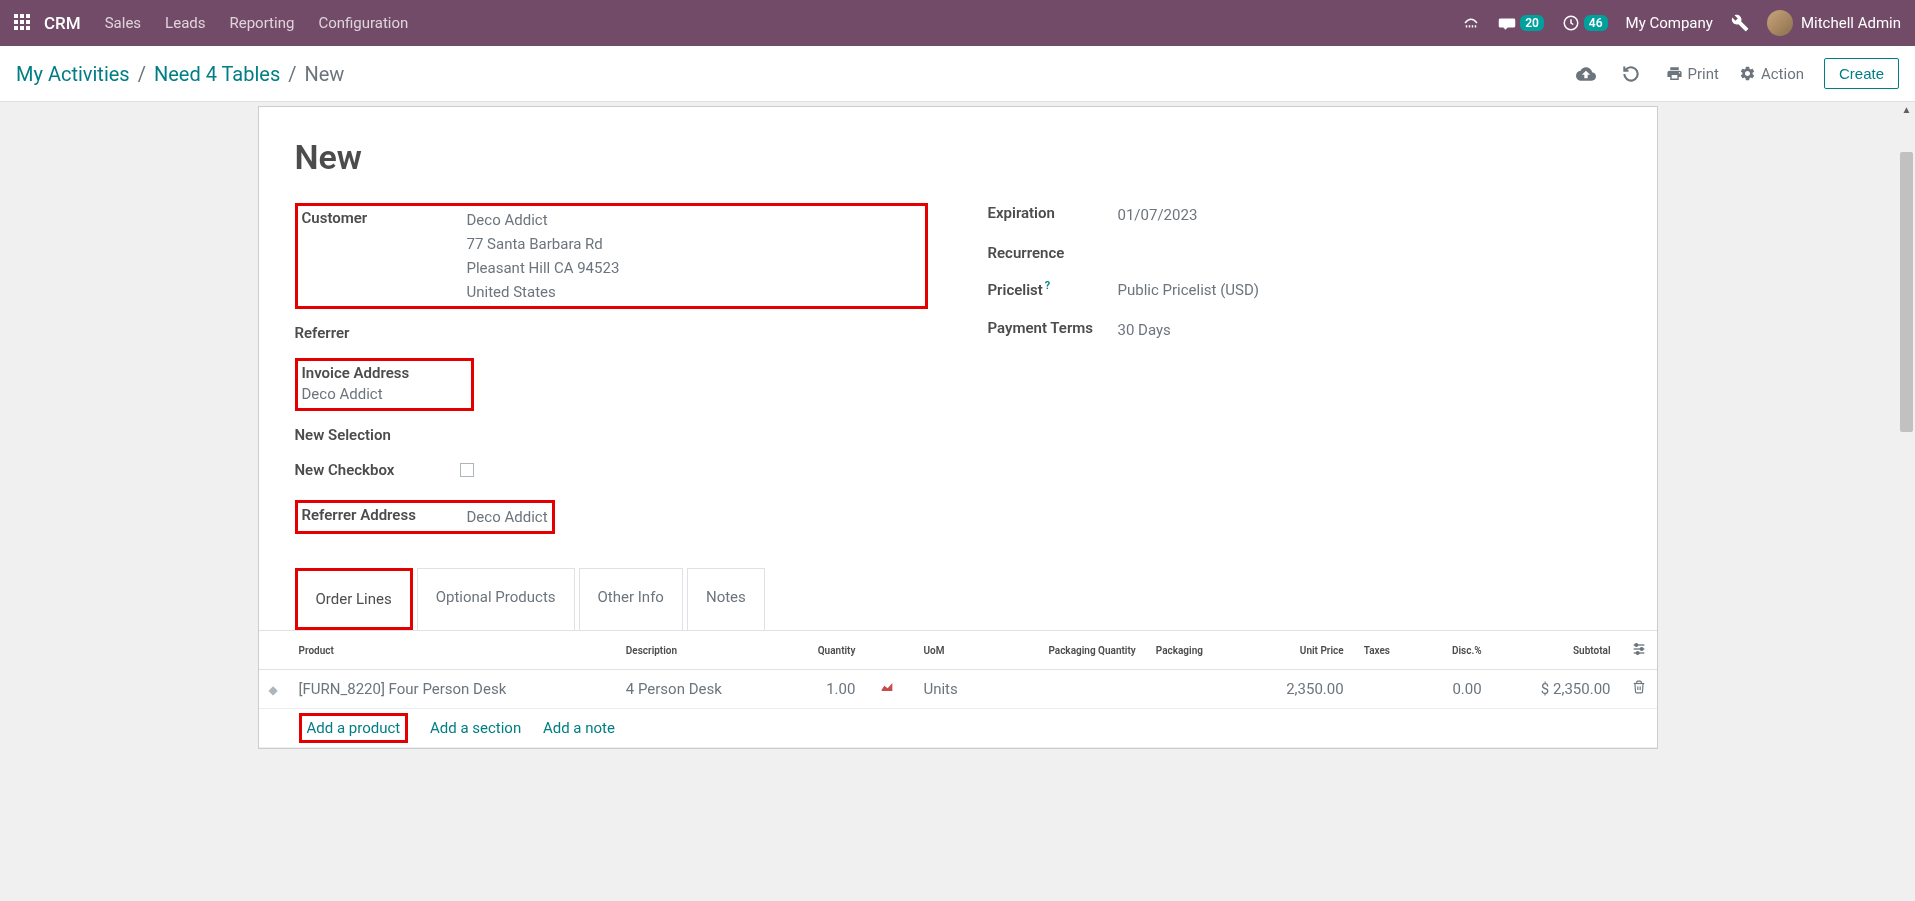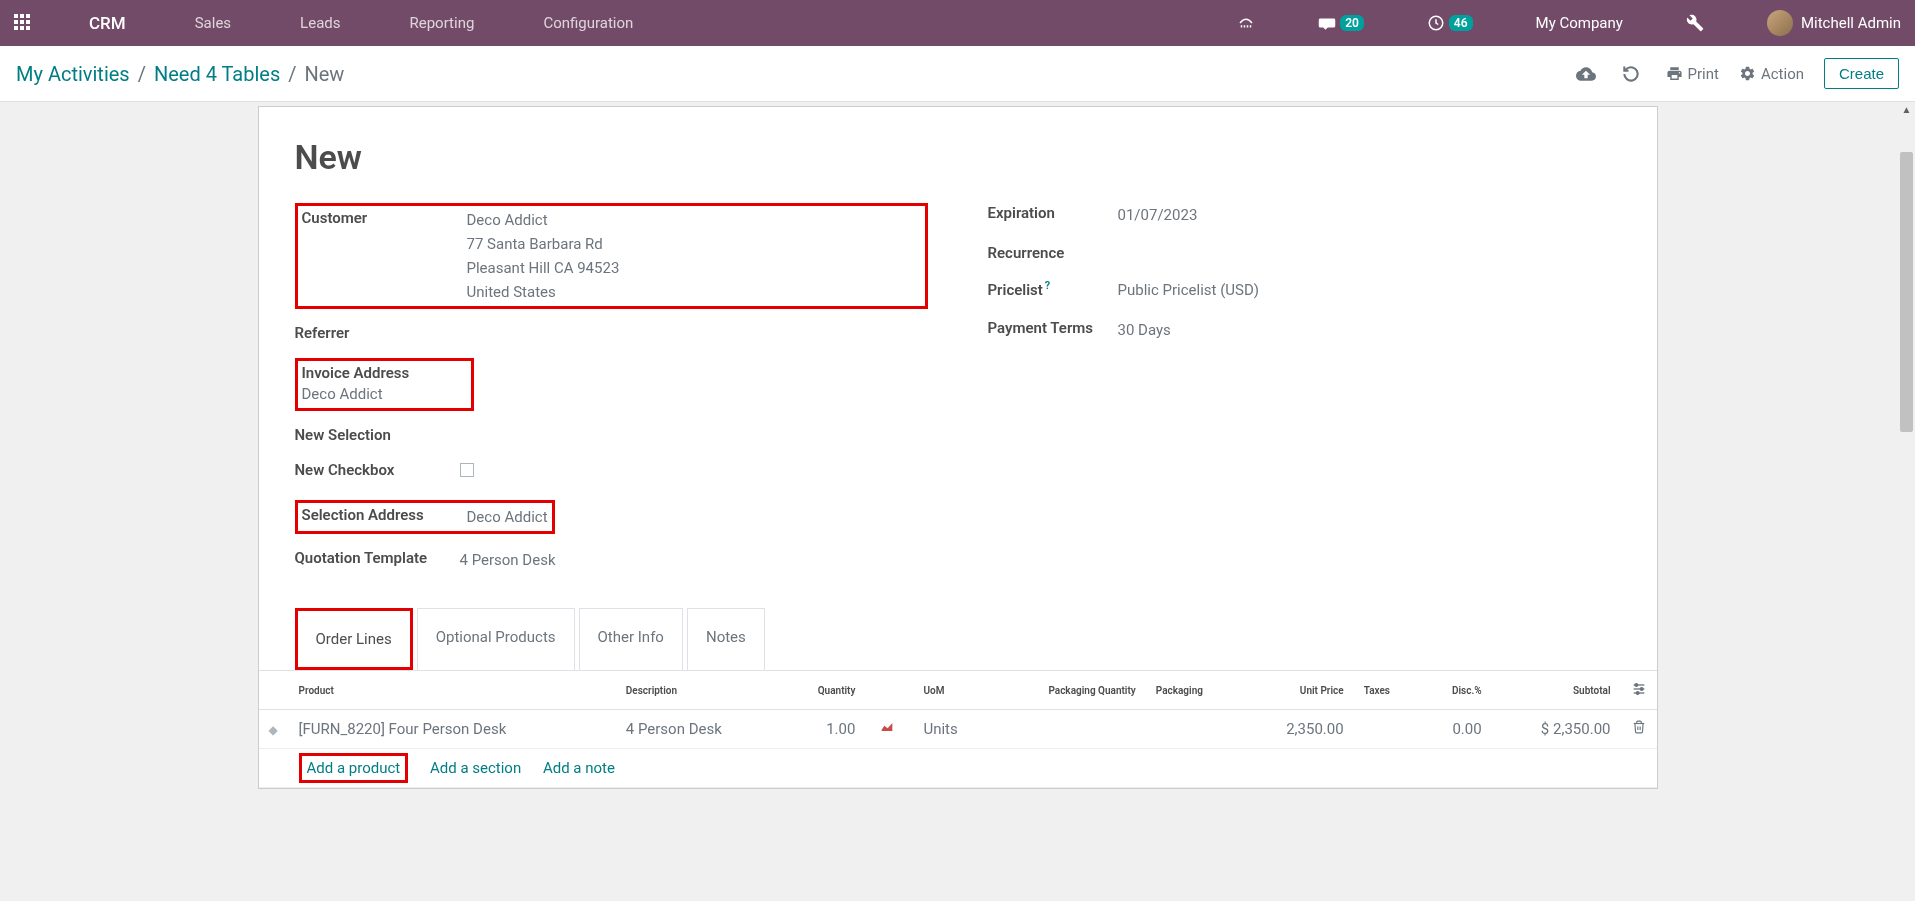--- a/index.html
+++ b/index.html
@@ -1,19 +1,19 @@
 <!DOCTYPE html>
 <html><head>
 <meta charset="utf-8">
 <style>
 * { box-sizing: border-box; margin: 0; padding: 0; }
 body { font-family: -apple-system, BlinkMacSystemFont, "Segoe UI", Roboto, sans-serif; font-size: 14px; color: #4c4c4c; background: #f0f0f0; }
 
 
-.navbar { background: #714b67; height: 46px; display: flex; align-items: center; padding: 0 14px; color: #fff; gap: 45px; }
+.navbar { background: #714b67; height: 46px; display: flex; align-items: center; padding: 0 14px; color: #fff; }
 .navbar .apps-icon { margin-right: 14px; }
 .navbar .brand { font-weight: 500; font-size: 17px; margin-right: 24px; }
 .navbar .nav-item { margin-right: 24px; font-size: 15px; cursor: pointer; color: #e0d4dc; }
 .navbar .spacer { flex: 1; }
 .navbar .right-item { margin-left: 18px; display: flex; align-items: center; cursor: pointer; font-size: 15px; }
 .navbar .badge { background: #00a09d; color: #fff; border-radius: 6px; padding: 1px 5px; font-size: 12px; margin-left: 4px; font-weight: 600; }
 .navbar .avatar { width: 26px; height: 26px; border-radius: 50%; background: linear-gradient(135deg,#c9a57b,#8b6f4e); margin-right: 8px; display:inline-block; }
 
 
 .crumb-bar { background: #fff; height: 56px; display: flex; align-items: center; padding: 0 16px; border-bottom: 1px solid #dee2e6; }
@@ -196,29 +196,25 @@
           <div class="value"></div>
         </div>
 
         <div class="field-row">
           <div class="label">New Checkbox</div>
           <div class="value"><span class="checkbox-empty"></span></div>
         </div>
 
         <div class="hl hl-block" style="margin-bottom:14px;">
           <div class="field-row" style="margin-bottom:0;">
-            <div class="label">Selection Address</div>
+            <div class="label">Referrer Address</div>
             <div class="value">Deco Addict</div>
           </div>
         </div>
 
-        <div class="field-row">
-          <div class="label">Quotation Template</div>
-          <div class="value">4 Person Desk</div>
-        </div>
       </div>
 
       <div class="col">
         <div class="field-row">
           <div class="label" style="width:130px;">Expiration</div>
           <div class="value">01/07/2023</div>
         </div>
         <div class="field-row">
           <div class="label" style="width:130px;">Recurrence</div>
           <div class="value"></div>

